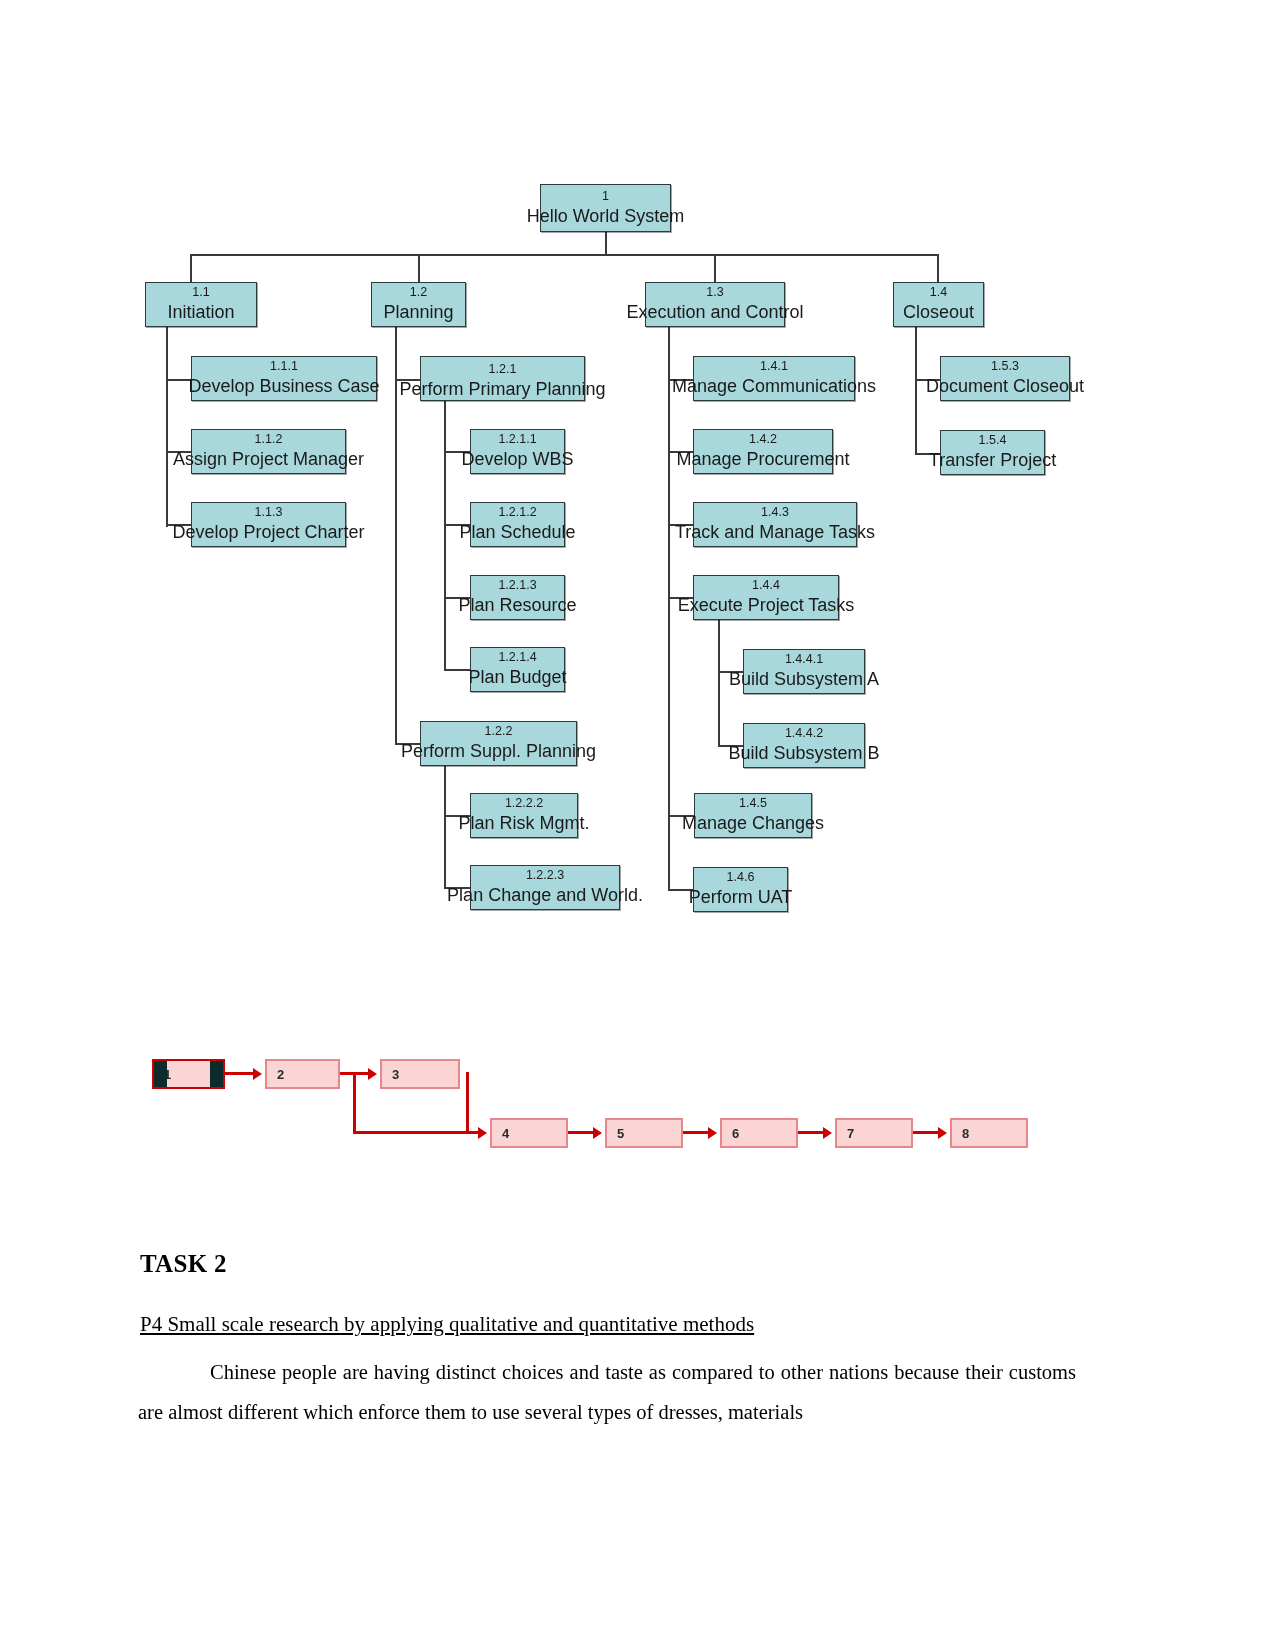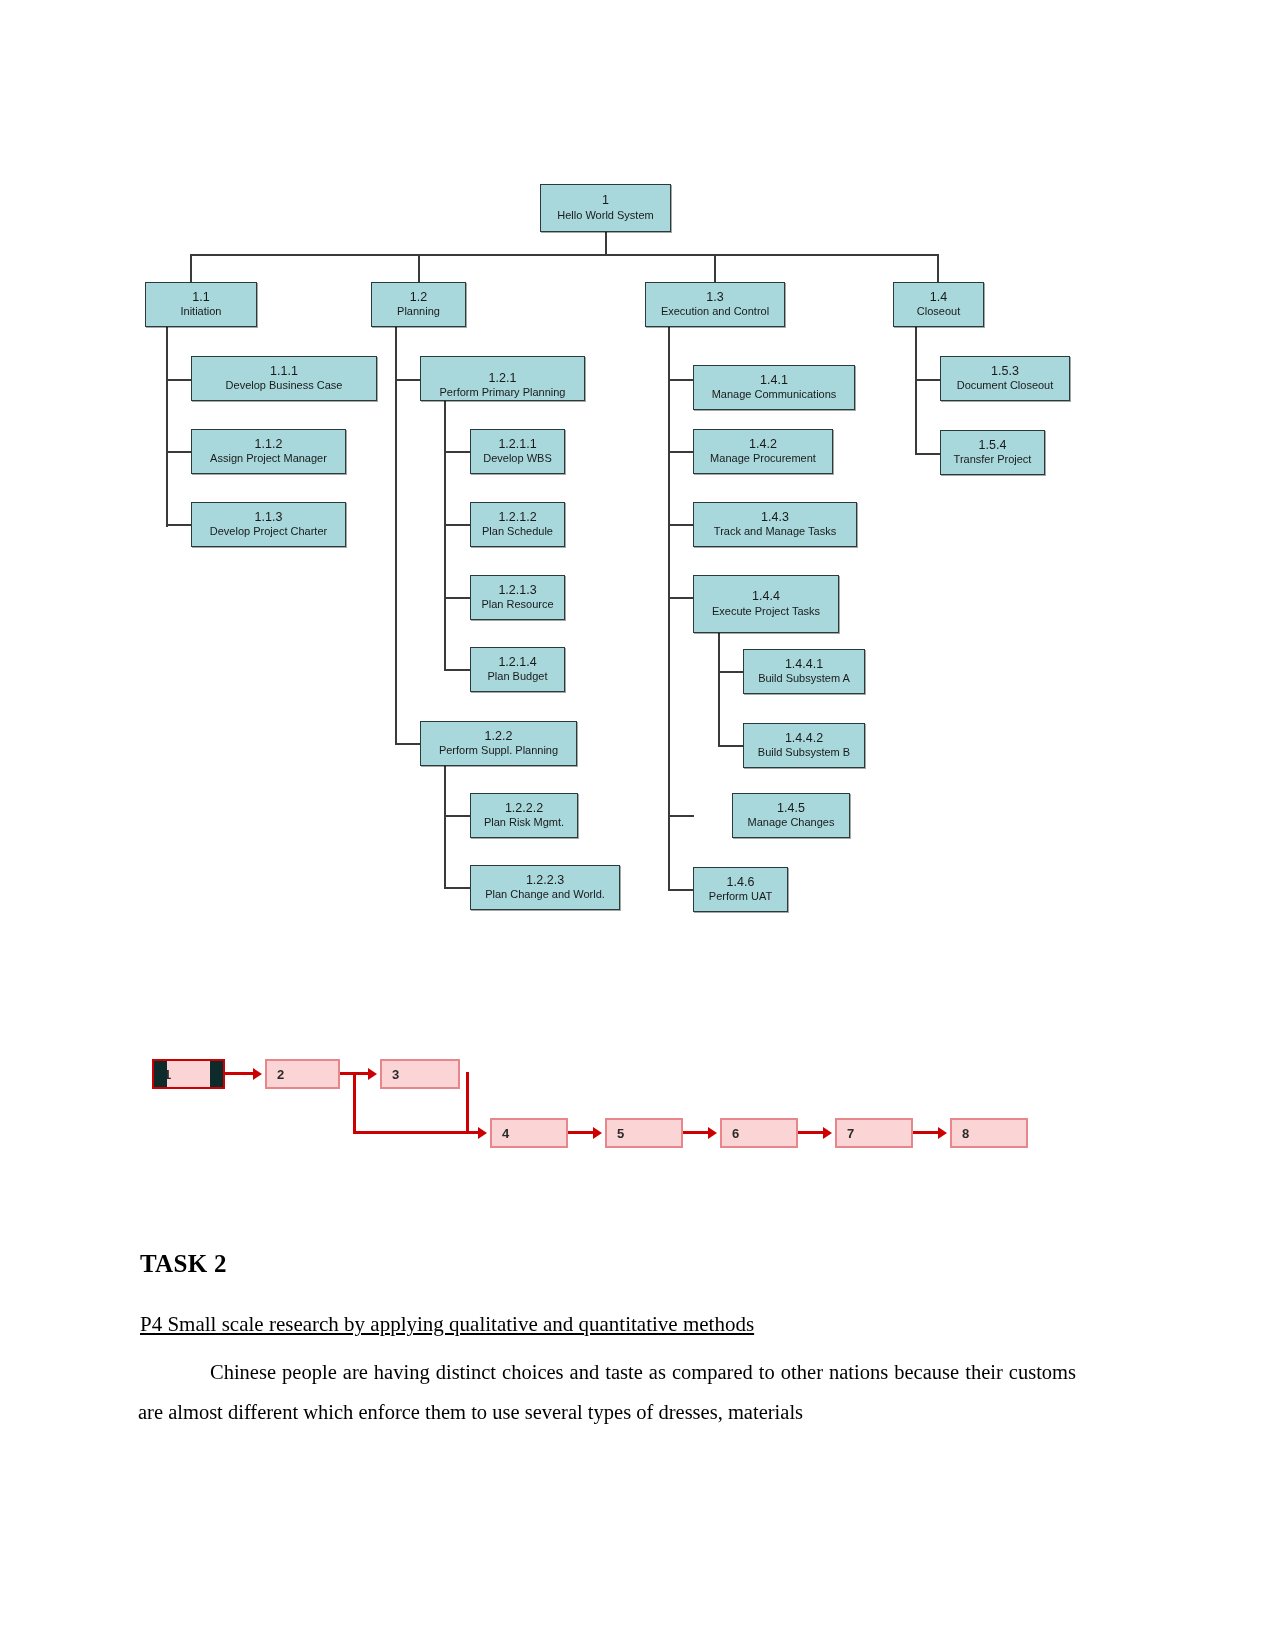--- a/index.html
+++ b/index.html
@@ -18,21 +18,21 @@
     color:#1a1a1a;
     text-align:center;
     display:flex;
     flex-direction:column;
     align-items:center;
     justify-content:center;
     line-height:1.25;
     box-sizing:border-box;
   }
   .wbs-box .wbs-id{font-size:12.5px;}
-  .wbs-box .wbs-name{font-size:11px;white-space:nowrap;}
+  .wbs-box .wbs-name{font-size:18px;white-space:nowrap;}
   .conn{position:absolute;background:#3a3a3a;}
   .conn.v{width:1.6px;}
   .conn.h{height:1.6px;}
 
   
   #flow{position:absolute;left:0;top:1030px;width:1275px;height:150px;}
   .fbox{
     position:absolute;
     background:#fbd5d6;
     border:2px solid #e8878b;
@@ -193,51 +193,51 @@
     <div class="wbs-box" style="left:470px;top:793px;width:108px;height:45px;">
       <span class="wbs-id">1.2.2.2</span>
       <span class="wbs-name">Plan Risk Mgmt.</span>
     </div>
 
     <div class="wbs-box" style="left:470px;top:865px;width:150px;height:45px;">
       <span class="wbs-id">1.2.2.3</span>
       <span class="wbs-name">Plan Change and World.</span>
     </div>
 
-    <div class="wbs-box" style="left:693px;top:356px;width:162px;height:45px;margin-top:9px;">
+    <div class="wbs-box" style="left:693px;top:356px;width:162px;height:45px;">
       <span class="wbs-id">1.4.1</span>
       <span class="wbs-name">Manage Communications</span>
     </div>
 
     <div class="wbs-box" style="left:693px;top:429px;width:140px;height:45px;">
       <span class="wbs-id">1.4.2</span>
       <span class="wbs-name">Manage Procurement</span>
     </div>
 
     <div class="wbs-box" style="left:693px;top:502px;width:164px;height:45px;">
       <span class="wbs-id">1.4.3</span>
       <span class="wbs-name">Track and Manage Tasks</span>
     </div>
 
-    <div class="wbs-box" style="left:693px;top:575px;width:146px;height:58px;">
+    <div class="wbs-box" style="left:693px;top:575px;width:146px;height:45px;">
       <span class="wbs-id">1.4.4</span>
       <span class="wbs-name">Execute Project Tasks</span>
     </div>
 
     <div class="wbs-box" style="left:743px;top:649px;width:122px;height:45px;">
       <span class="wbs-id">1.4.4.1</span>
       <span class="wbs-name">Build Subsystem A</span>
     </div>
 
     <div class="wbs-box" style="left:743px;top:723px;width:122px;height:45px;">
       <span class="wbs-id">1.4.4.2</span>
       <span class="wbs-name">Build Subsystem B</span>
     </div>
 
-    <div class="wbs-box" style="left:732px;top:793px;width:118px;height:45px;">
+    <div class="wbs-box" style="left:694px;top:793px;width:118px;height:45px;">
       <span class="wbs-id">1.4.5</span>
       <span class="wbs-name">Manage Changes</span>
     </div>
 
     <div class="wbs-box" style="left:693px;top:867px;width:95px;height:45px;">
       <span class="wbs-id">1.4.6</span>
       <span class="wbs-name">Perform UAT</span>
     </div>
 
     <div class="wbs-box" style="left:940px;top:356px;width:130px;height:45px;">

